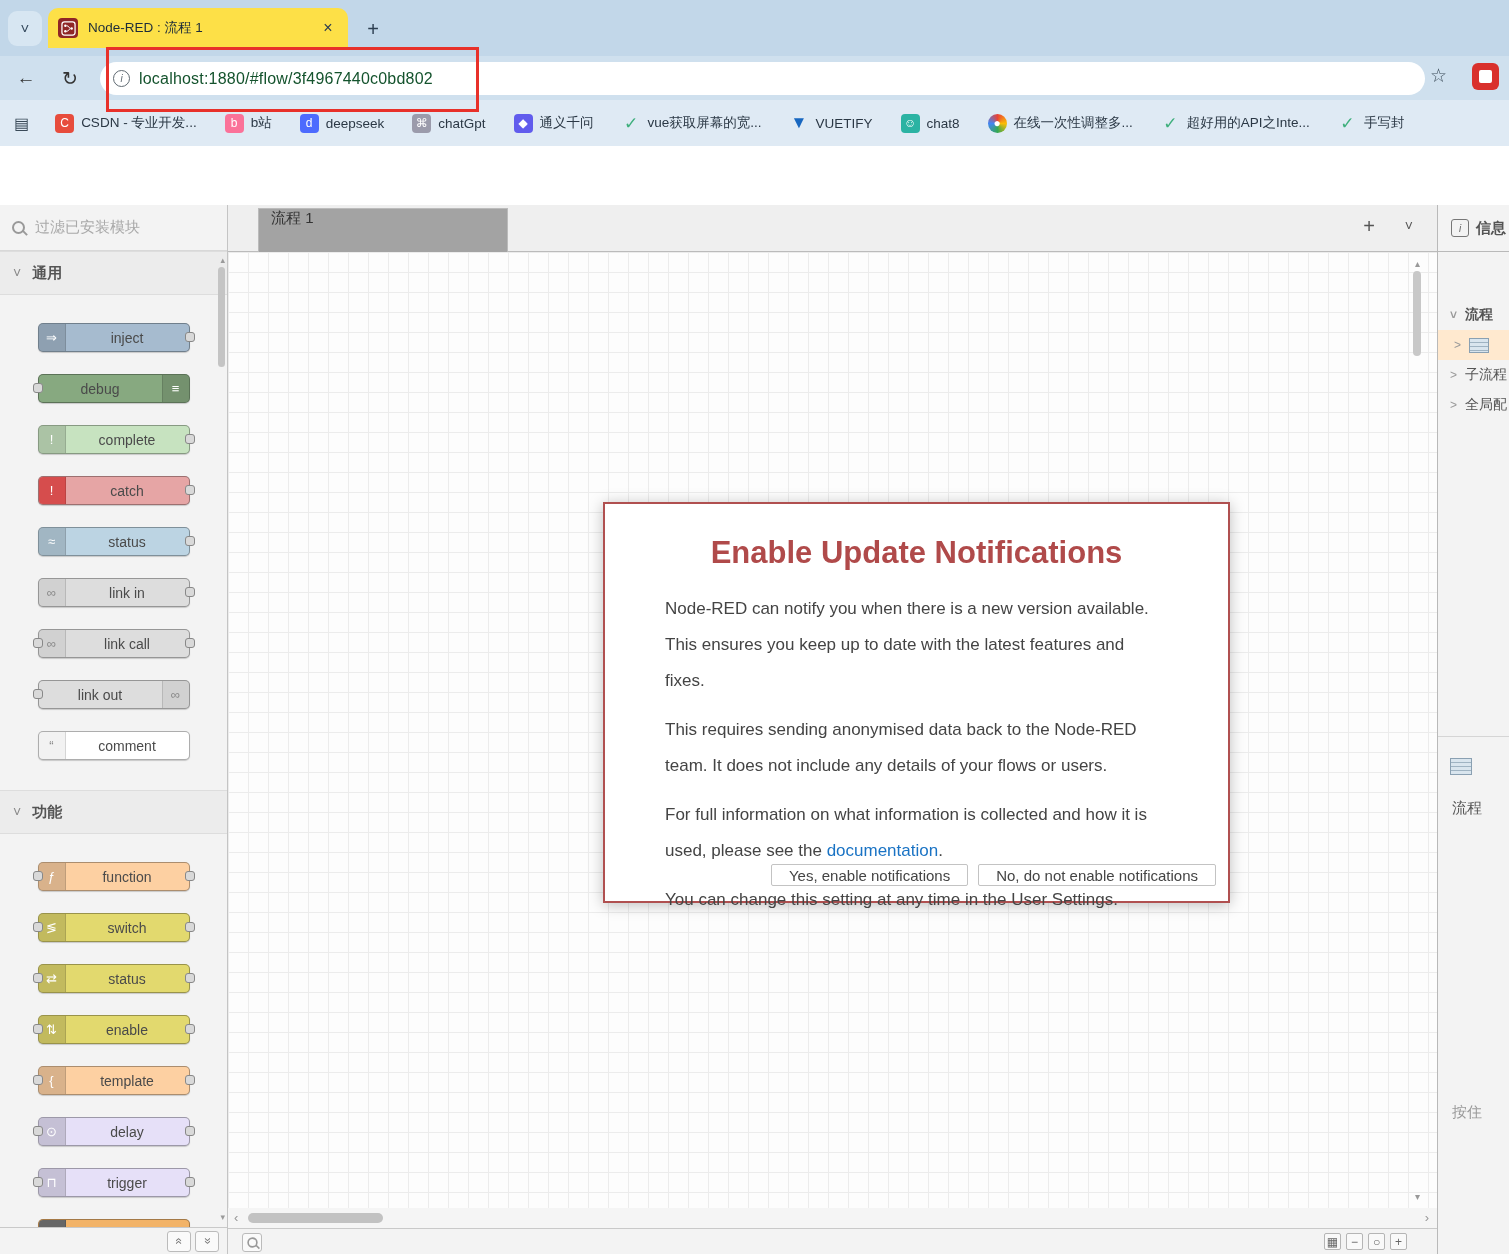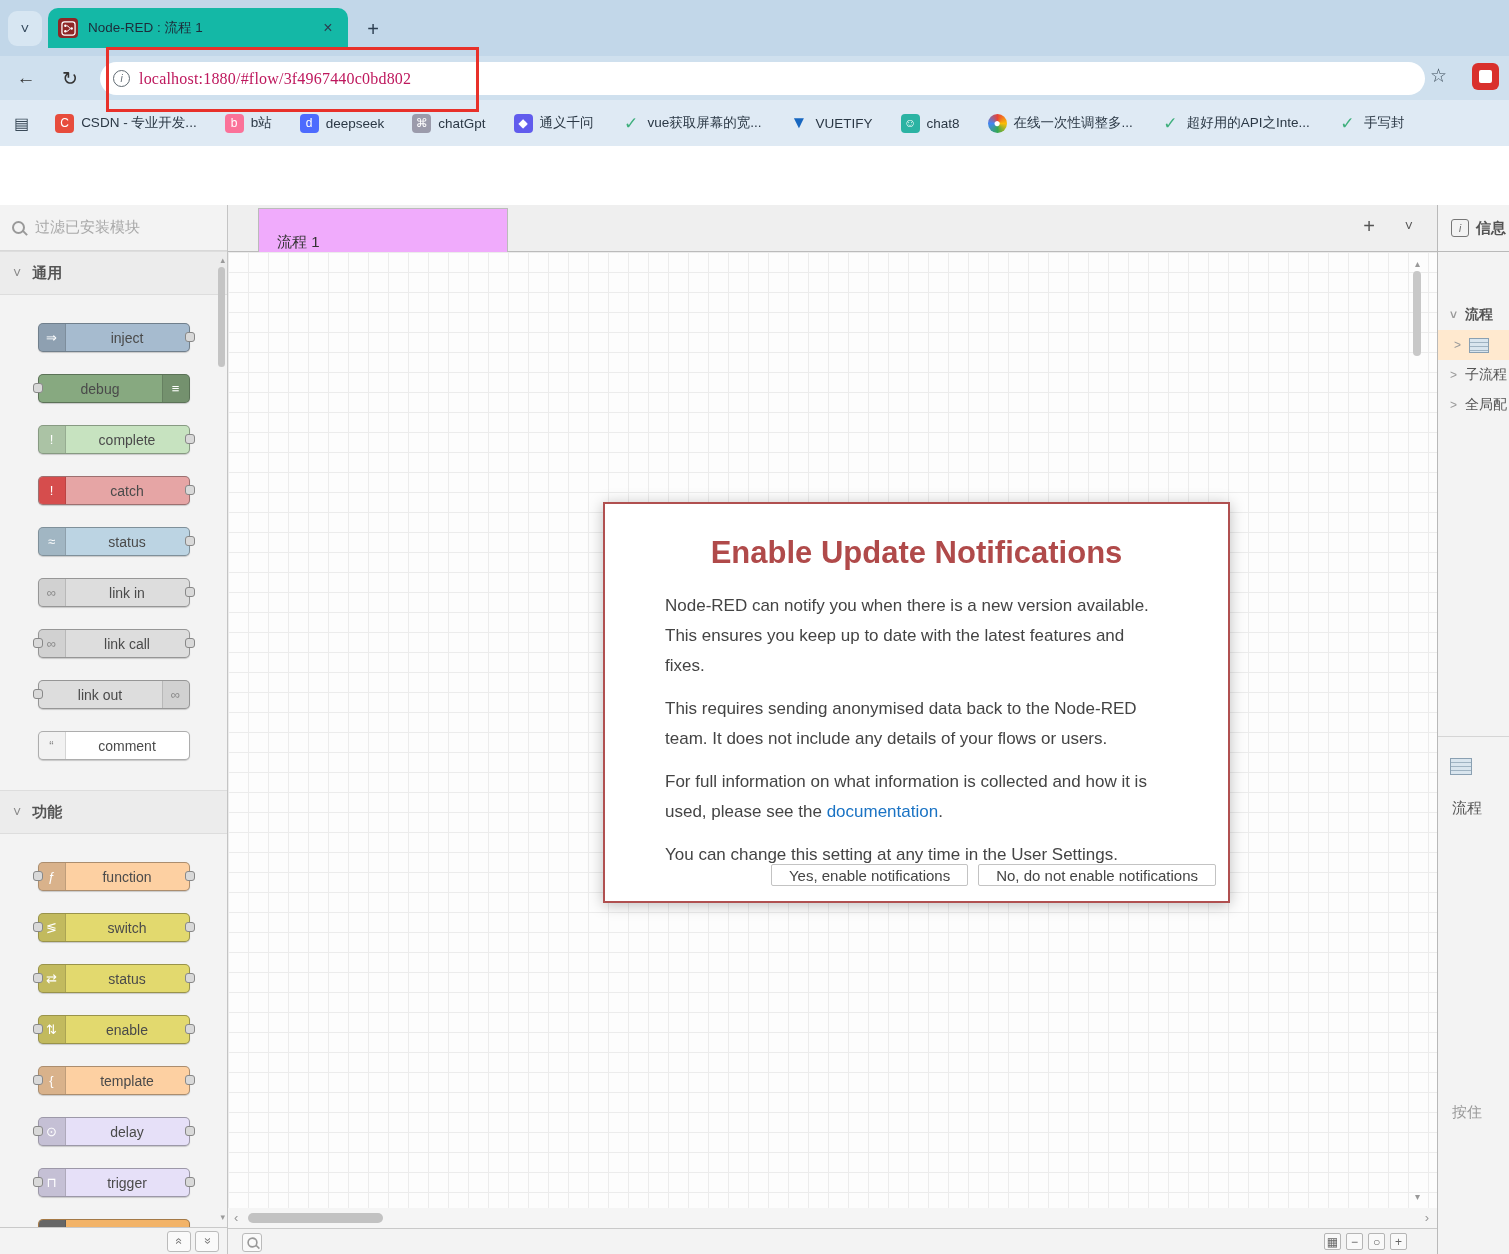--- a/index.html
+++ b/index.html
@@ -7,39 +7,39 @@
          font-family:"Liberation Sans", sans-serif;background:#fff;}
 
   
   .sliver-black{position:absolute;top:0;left:1095px;width:414px;height:6px;background:#0b0b0b;}
   .sliver-green{position:absolute;top:0;left:1318px;width:191px;height:6px;background:#2c4a22;}
 
   
   .titlebar{position:absolute;top:0;left:0;width:100%;height:56px;background:#c2d7e9;}
   .tab-search-btn{position:absolute;top:11px;left:8px;width:34px;height:35px;border-radius:9px;
     background:#d7e6f2;color:#33485c;font-size:15px;display:flex;align-items:center;justify-content:center;cursor:pointer;}
-  .browser-tab{position:absolute;top:8px;left:48px;width:300px;height:40px;background:#14b8a6;
+  .browser-tab{position:absolute;top:8px;left:48px;width:300px;height:40px;background:#fde047;
     border-radius:10px 10px 0 0;display:flex;align-items:center;gap:10px;padding:0 10px;box-sizing:border-box;}
   .favicon{width:20px;height:20px;border-radius:4px;background:#8f2626;display:flex;align-items:center;justify-content:center;flex:none;}
   .favicon svg{width:15px;height:15px;}
   .tab-title{flex:1;font-size:13.5px;color:#1d2c3a;white-space:nowrap;overflow:hidden;}
   .tab-close{width:20px;height:20px;display:flex;align-items:center;justify-content:center;font-size:16px;color:#2c3e50;cursor:pointer;}
   .new-tab-btn{position:absolute;top:16px;left:360px;width:26px;height:26px;display:flex;align-items:center;justify-content:center;
     font-size:20px;color:#2c3e50;cursor:pointer;}
 
   
   .navbar{position:absolute;top:56px;left:0;width:100%;height:44px;background:#cfe0ee;}
   .nav-btn{position:absolute;top:8px;width:28px;height:28px;display:flex;align-items:center;justify-content:center;
     font-size:19px;color:#333;cursor:pointer;}
   .nav-back{left:12px;} .nav-refresh{left:56px;}
   .url-pill{position:absolute;top:6px;left:100px;width:1325px;height:33px;background:#fff;border-radius:17px;
     display:flex;align-items:center;gap:9px;padding-left:13px;box-sizing:border-box;cursor:text;}
   .info-badge{width:15px;height:15px;border:1.5px solid #5f6a72;border-radius:50%;color:#5f6a72;
     font-size:10px;display:flex;align-items:center;justify-content:center;flex:none;font-style:italic;}
-  .url-text{font-size:16px;color:#be185d;letter-spacing:.2px;font-family:Liberation Serif, serif;}
+  .url-text{font-size:16px;color:#14532d;letter-spacing:.2px;}
   .star-btn{position:absolute;top:8px;left:1430px;font-size:19px;color:#3c4c5a;cursor:pointer;}
   .ext-btn{position:absolute;top:7px;left:1472px;width:27px;height:27px;border-radius:6px;background:#d9302c;cursor:pointer;}
   .ext-btn::after{content:"";position:absolute;left:7px;top:7px;width:13px;height:13px;background:#fff;border-radius:2px;}
   .url-annotation{position:absolute;left:106px;top:47px;width:367px;height:59px;border:3px solid #e8312a;z-index:120;pointer-events:none;}
 
   
   .bookmarks-bar{position:absolute;top:100px;left:0;width:100%;height:46px;background:#dfeaf4;
     display:flex;align-items:center;overflow:hidden;}
   .bm-sidebar-icon{margin-left:14px;font-size:16px;color:#3a4a58;flex:none;cursor:pointer;}
   .bm-list{display:flex;align-items:center;gap:28px;margin-left:26px;}
@@ -78,22 +78,22 @@
   .pal-sb-down{position:absolute;bottom:32px;right:2px;color:#9a9a9a;font-size:9px;}
   .palette-footer{position:absolute;bottom:0;left:0;right:0;height:27px;background:#f3f3f3;border-top:1px solid #c9c9c9;
     display:flex;justify-content:flex-end;align-items:center;gap:4px;padding-right:8px;box-sizing:border-box;}
   .pf-btn{width:22px;height:19px;border:1px solid #bbb;background:#fafafa;border-radius:3px;color:#777;
     display:flex;align-items:center;justify-content:center;font-size:12px;cursor:pointer;}
   .rot-up{transform:rotate(90deg);display:inline-block;} .rot-down{transform:rotate(-90deg);display:inline-block;}
 
   
   .canvas-area{position:absolute;top:205px;left:228px;right:72px;bottom:0;}
   .flow-tabbar{position:absolute;top:0;left:0;right:0;height:47px;background:#efefef;border-bottom:1px solid #bbb;box-sizing:border-box;}
-  .flow-tab{position:absolute;left:30px;top:3px;width:250px;height:44px;background:#f0abfc;border:1px solid #bbb;border-bottom:none;
-    display:flex;align-items:flex-end;padding-left:18px;box-sizing:border-box;font-size:15px;color:#333;cursor:pointer;}
+  .flow-tab{position:absolute;left:30px;top:3px;width:250px;height:44px;background:#a3a3a3;border:1px solid #bbb;border-bottom:none;
+    display:flex;align-items:flex-start;padding-left:12px;box-sizing:border-box;font-size:15px;color:#333;cursor:pointer;}
   .tabbar-plus{position:absolute;right:62px;top:10px;font-size:20px;color:#555;cursor:pointer;}
   .tabbar-chevron{position:absolute;right:24px;top:13px;font-size:14px;color:#555;cursor:pointer;}
   .canvas{position:absolute;top:47px;left:0;right:0;bottom:46px;background:#fdfdfd;
     background-image:linear-gradient(#ececec 1px,transparent 1px),linear-gradient(90deg,#ececec 1px,transparent 1px);
     background-size:20px 20px;}
   .cv-sb-up{position:absolute;top:53px;right:17px;color:#999;font-size:10px;}
   .cv-sb-thumb{position:absolute;top:66px;right:16px;width:8px;height:85px;background:#c8c8c8;border-radius:4px;cursor:pointer;}
   .cv-sb-down{position:absolute;bottom:52px;right:17px;color:#999;font-size:10px;}
   .h-scroll{position:absolute;bottom:26px;left:0;right:0;height:20px;background:#f5f5f5;}
   .hs-left{position:absolute;left:6px;top:2px;color:#999;font-size:13px;cursor:pointer;}
@@ -122,21 +122,21 @@
   .side-info-block{margin-top:316px;border-top:1px solid #d5d5d5;padding-top:14px;}
   .flow-icon.big{width:20px;height:15px;}
   .side-info-label{padding-left:14px;margin-top:18px;font-size:15px;color:#555;}
   .side-hint{position:absolute;top:898px;left:14px;font-size:15px;color:#9a9a9a;}
 
   
   .dialog{position:absolute;left:603px;top:502px;width:627px;height:401px;background:#fff;
     border:2px solid #b05050;box-shadow:0 2px 14px rgba(0,0,0,.25);z-index:90;box-sizing:border-box;}
   .dialog-title{margin-top:31px;text-align:center;font-size:31px;font-weight:bold;color:#b04a4a;}
   .dialog-body{padding:20px 62px 0 60px;}
-  .dialog-body p{margin:0 0 13px;font-size:17px;line-height:30px;color:#444;}
+  .dialog-body p{margin:0 0 13px;font-size:17px;line-height:36px;color:#444;}
   .doclink{color:#1a73c4;text-decoration:none;cursor:pointer;}
   .dialog-buttons{position:absolute;right:12px;bottom:15px;display:flex;gap:10px;}
   .dlg-btn{height:22px;padding:0 17px;background:#fff;border:1px solid #c3c3c3;border-radius:2px;
     font-size:15px;color:#444;font-family:inherit;cursor:pointer;}
 </style>
 </head>
 <body>
 
 <div class="stage">
 

